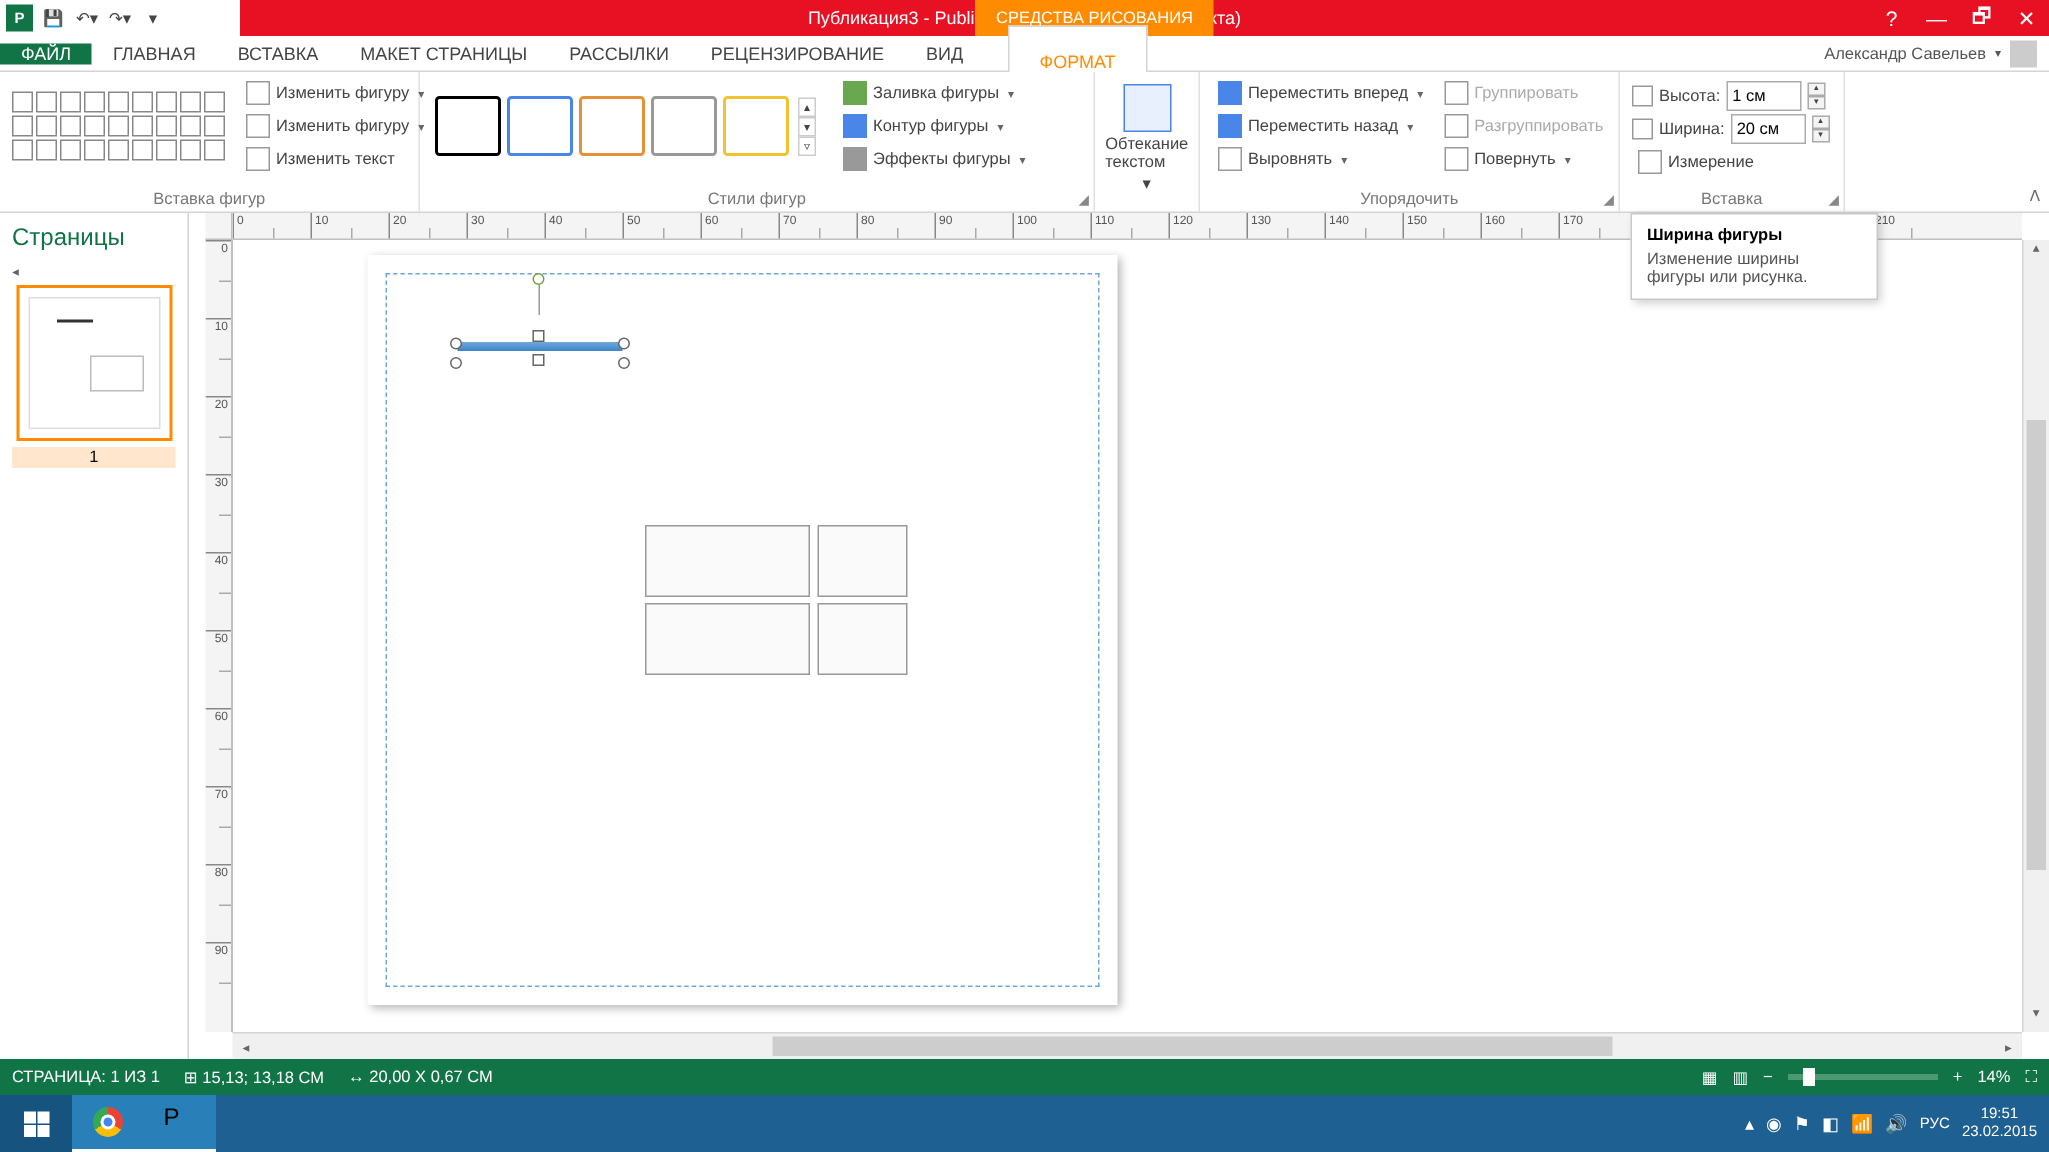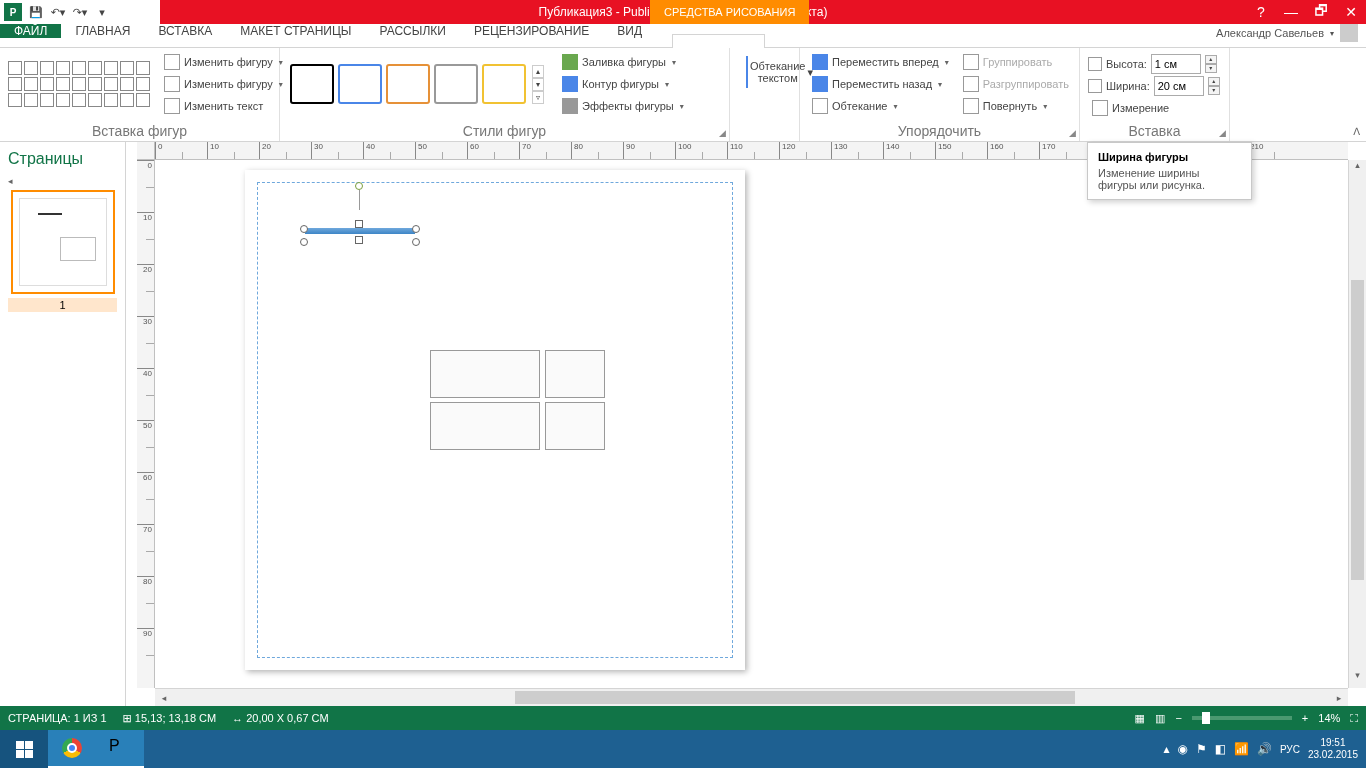--- a/index.html
+++ b/index.html
@@ -9,46 +9,46 @@
 .titlebar { height: 24px; background: #e81123; display: flex; align-items: center; position: relative; }
 .titlebar .qat { display: flex; align-items: center; gap: 6px; padding-left: 4px; background: #fff; height: 24px; width: 160px; }
 .titlebar .qat-icon { width: 16px; height: 16px; display: inline-flex; align-items: center; justify-content: center; font-size: 11px; color: #444; cursor: pointer; }
 .titlebar .pub-icon { width: 18px; height: 18px; background: #117447; color: #fff; font-size: 10px; font-weight: bold; display: flex; align-items: center; justify-content: center; }
 .titlebar .title { position: absolute; left: 50%; transform: translateX(-50%); color: #fff; font-size: 12px; }
 .titlebar .context-tab { position: absolute; left: 650px; top: 0; height: 24px; background: #ff8c00; color: #fff; font-size: 11px; padding: 0 14px; display: flex; align-items: center; }
 .titlebar .win-controls { position: absolute; right: 4px; display: flex; gap: 8px; color: #fff; font-size: 14px; align-items: center; height: 24px; }
 .titlebar .win-controls span { width: 22px; text-align: center; cursor: pointer; }
 
 
-.ribbon-tabs { height: 24px; background: #fff; border-bottom: 1px solid #d4d4d4; display: flex; align-items: flex-start; font-size: 12px; position: relative; }
+.ribbon-tabs { height: 24px; background: #fff; border-bottom: 1px solid #d4d4d4; display: flex; align-items: center; font-size: 12px; position: relative; }
 .ribbon-tabs .tab { padding: 0 14px; display: flex; align-items: center; color: #444; cursor: pointer; }
 .ribbon-tabs .tab.file { background: #117447; color: #fff; font-weight: normal; }
 .ribbon-tabs .tab.format { position: absolute; left: 672px; color: #ff8c00; border: 1px solid #d4d4d4; border-bottom: 1px solid #fff; background: #fff; padding: 16px 20px; margin-top: 10px; }
 .ribbon-tabs .user { position: absolute; right: 8px; display: flex; align-items: center; gap: 6px; font-size: 11px; color: #555; }
 .ribbon-tabs .user .avatar { width: 18px; height: 18px; background: #ccc; }
 
 
 .ribbon { height: 94px; background: #fff; border-bottom: 1px solid #d4d4d4; display: flex; font-size: 11px; color: #444; position: relative; }
 .ribbon-group { border-right: 1px solid #e0e0e0; padding: 4px 8px 2px 8px; display: flex; flex-direction: column; justify-content: space-between; }
-.ribbon-group-label { text-align: center; font-size: 14px; color: #777; margin-top: 2px; }
+.ribbon-group-label { text-align: center; font-size: 11px; color: #777; margin-top: 2px; }
 .ribbon-row { display: flex; gap: 4px; align-items: center; }
 .ribbon-btn { display: flex; align-items: center; gap: 4px; padding: 2px 4px; cursor: pointer; white-space: nowrap; }
 .ribbon-btn.disabled { color: #aaa; }
 .ribbon-btn .drop { font-size: 8px; color: #666; margin-left: 2px; }
 .ribbon-icon { width: 16px; height: 16px; display: inline-block; background: #6aa84f; }
 .ribbon-icon.blue { background: #4a86e8; }
 .ribbon-icon.gray { background: #999; }
 .ribbon-icon.outline { background: transparent; border: 1px solid #999; }
 
 .shapes-gallery { display: grid; grid-template-columns: repeat(9, 14px); grid-auto-rows: 14px; gap: 2px; }
 .shapes-gallery span { border: 1px solid #888; }
 
 .style-swatch { width: 44px; height: 40px; border: 2px solid; border-radius: 3px; display: inline-block; margin: 2px; cursor: pointer; }
 
-.big-btn { display: flex; flex-direction: row; align-items: center; gap: 2px; padding: 4px 8px; cursor: pointer; text-align: center; }
+.big-btn { display: flex; flex-direction: column; align-items: center; gap: 2px; padding: 4px 8px; cursor: pointer; }
 .big-btn-icon { width: 32px; height: 32px; border: 1px solid #4a86e8; background: #e8f0fe; }
 
 .size-row { display: flex; align-items: center; gap: 4px; margin: 2px 0; }
 .size-input { width: 50px; height: 20px; border: 1px solid #ababab; font-size: 11px; padding: 0 3px; }
 .spinner { width: 12px; display: flex; flex-direction: column; }
 .spinner span { height: 9px; border: 1px solid #ababab; font-size: 6px; text-align: center; line-height: 7px; cursor: pointer; background: #f4f4f4; }
 
 .collapse-ribbon { position: absolute; right: 6px; bottom: 4px; font-size: 10px; color: #666; cursor: pointer; }
 .dialog-launcher { font-size: 9px; color: #888; position: absolute; right: 3px; bottom: 3px; cursor: pointer; }
 .ribbon-group { position: relative; }
@@ -264,21 +264,21 @@
             <span>Переместить вперед</span>
             <span class="drop">▾</span>
           </div>
         <div class="ribbon-btn">
             <span class="ribbon-icon blue"></span>
             <span>Переместить назад</span>
             <span class="drop">▾</span>
           </div>
         <div class="ribbon-btn">
             <span class="ribbon-icon outline"></span>
-            <span>Обтекание</span>
+            <span>Выровнять</span>
             <span class="drop">▾</span>
           </div>
       </div>
       <div style="display:flex;flex-direction:column;gap:2px;margin-left:6px">
         <div class="ribbon-btn disabled">
             <span class="ribbon-icon outline"></span>
             <span>Группировать</span>
           </div>
         <div class="ribbon-btn disabled">
             <span class="ribbon-icon outline"></span>

